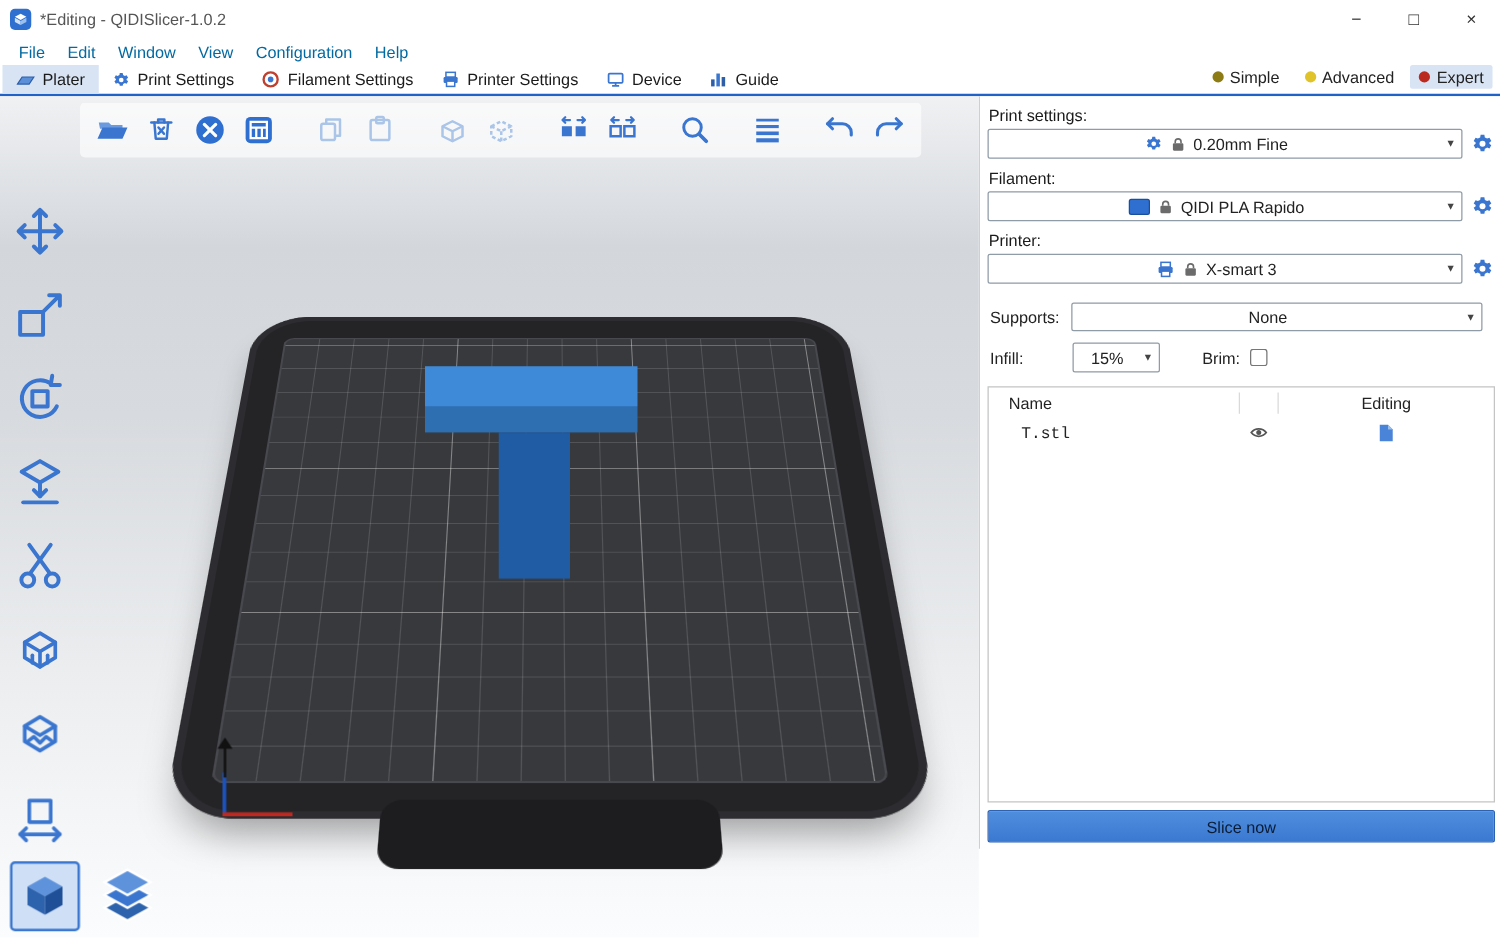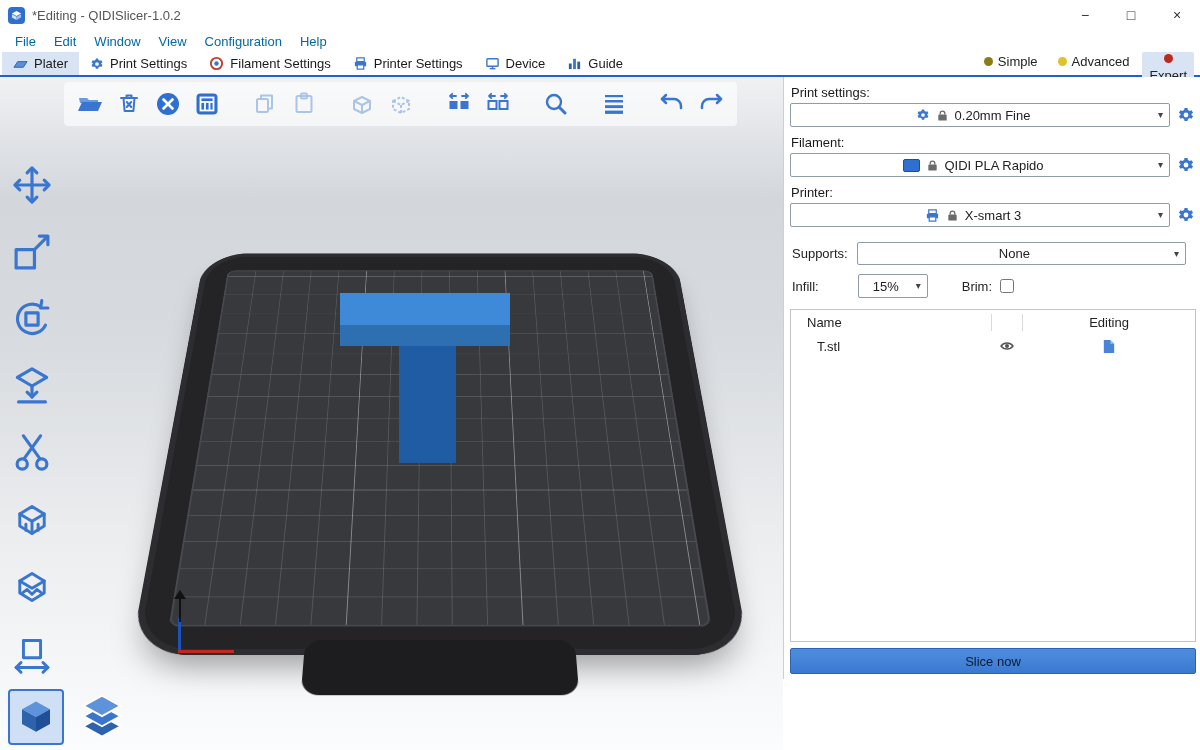--- a/index.html
+++ b/index.html
@@ -16,21 +16,21 @@
   
   .menubar { height:22px; display:flex; align-items:center; padding-left:6px; background:#fff; }
   .menu-item { padding:2px 9px; color:#0369a1; }
 
   
   .tabbar { height:25px; display:flex; align-items:stretch; background:#fff; border-bottom:2px solid #1f62c8; padding-left:2px; }
   .tab { display:flex; align-items:center; gap:6px; padding:0 11px; color:#1a1a1a; }
   .tab.active { background:#d8e4f4; }
   .modes { margin-left:auto; display:flex; align-items:flex-start; gap:6px; padding-right:6px; }
   .mode { display:flex; align-items:center; gap:5px; padding:2px 7px; border-radius:2px; }
-  .mode.active { background:#d8e4f4;flex-direction:column; }
+  .mode.active { background:#d8e4f4; }
   .mode-dot { width:9px; height:9px; border-radius:50%; display:inline-block; }
   .dot-simple { background:#8d7b16; } .dot-advanced { background:#e0c22a; } .dot-expert { background:#bb2a1e; }
 
   
   .main { display:flex; height:673px; }
   .viewport { position:relative; width:783px; height:673px; overflow:hidden;
     background:linear-gradient(180deg,#f0f1f3 0%,#d3d7dc 18%,#d7dade 38%,#ebedef 68%,#fbfcfd 100%); }
 
   
   .bed-scene { position:absolute; left:130px; top:-42px; width:620px; height:620px; perspective:1400px; }
@@ -93,21 +93,21 @@
   .brim-label { margin-left:26px; }
   .brim-check { width:14px; height:14px; }
 
   .object-list { flex:1; border:1px solid #c4c4c4; margin:11px 2px 6px 0; background:#fff; overflow:hidden; }
   .ol-header { height:24px; display:flex; align-items:center; }
   .ol-name-col { width:200px; padding-left:16px; }
   .ol-sep { width:1px; height:17px; background:#d9d9d9; }
   .ol-icon-col { width:30px; }
   .ol-edit-col { flex:1; text-align:center; }
   .ol-row { height:24px; display:flex; align-items:center; }
-  .ol-row .ol-name-col { padding-left:26px; }
+  .ol-row .ol-name-col { padding-left:26px;font-family:Liberation Mono, monospace; }
   .ol-icon-cell { width:30px; display:flex; justify-content:center; margin-left:1px; }
   .ol-edit-cell { flex:1; display:flex; justify-content:center; }
 
   .slice-btn { height:26px; margin:0 2px 5px 0; display:flex; align-items:center; justify-content:center;
     background:linear-gradient(#4f8ede,#3a79d0); border:1px solid #2b62b4; border-radius:2px;
     font-weight:normal; color:#0b1d36; }
 
   svg { display:block; }
 </style>
 </head>

